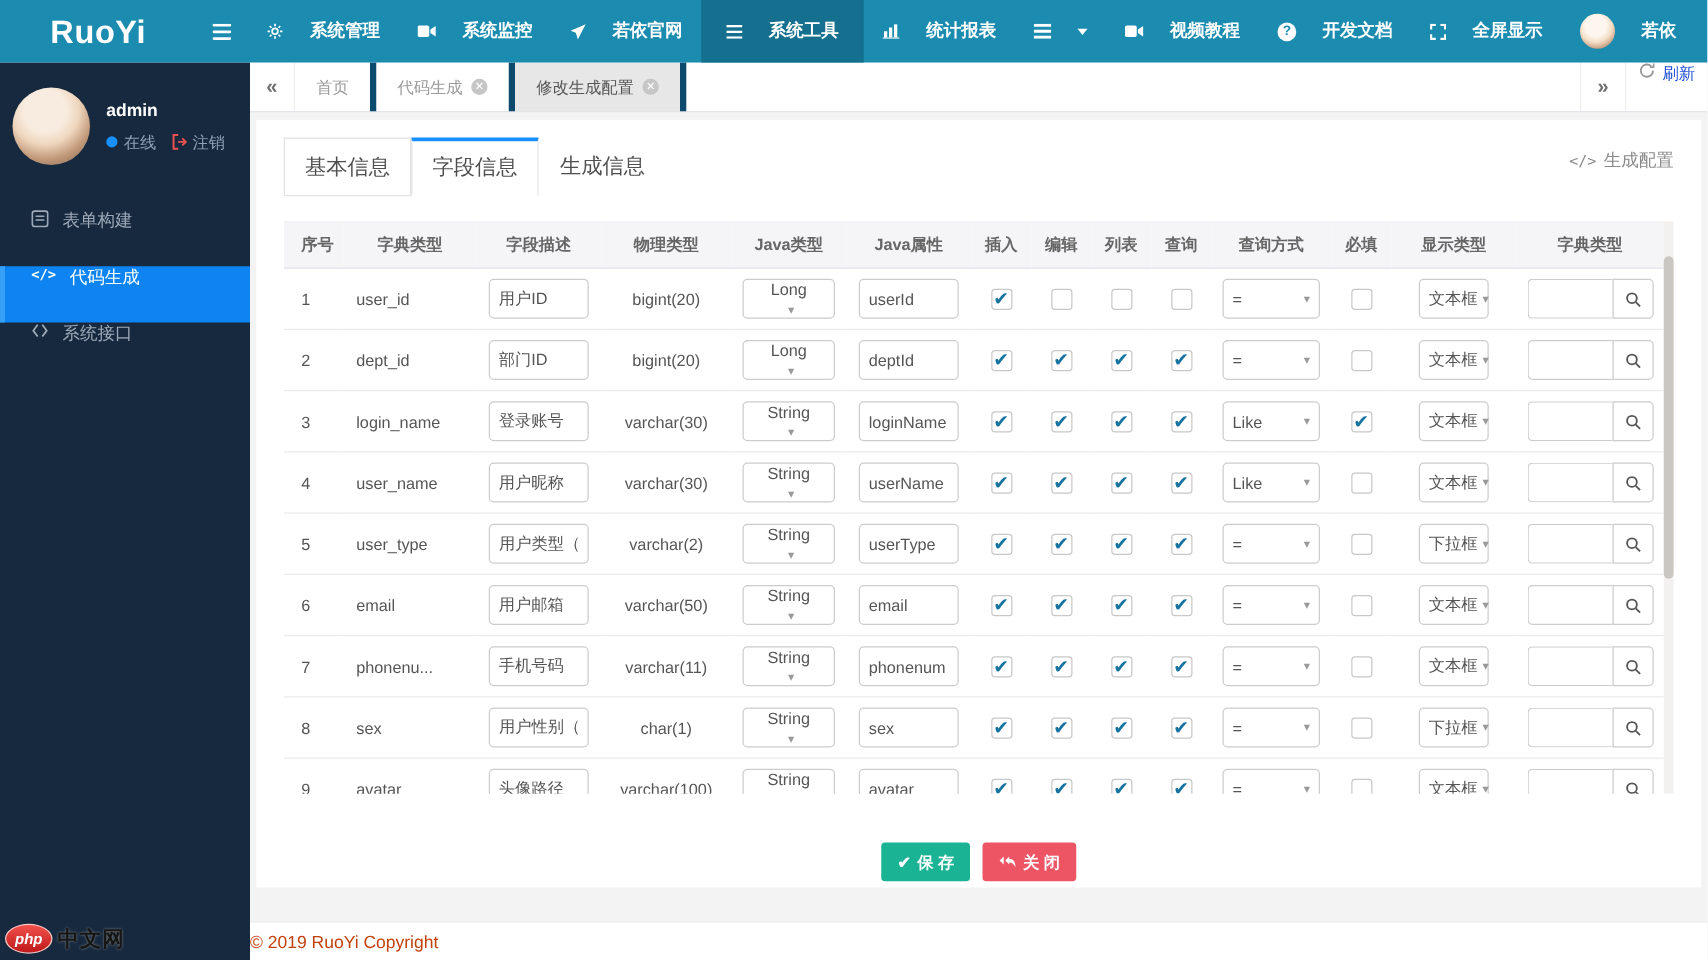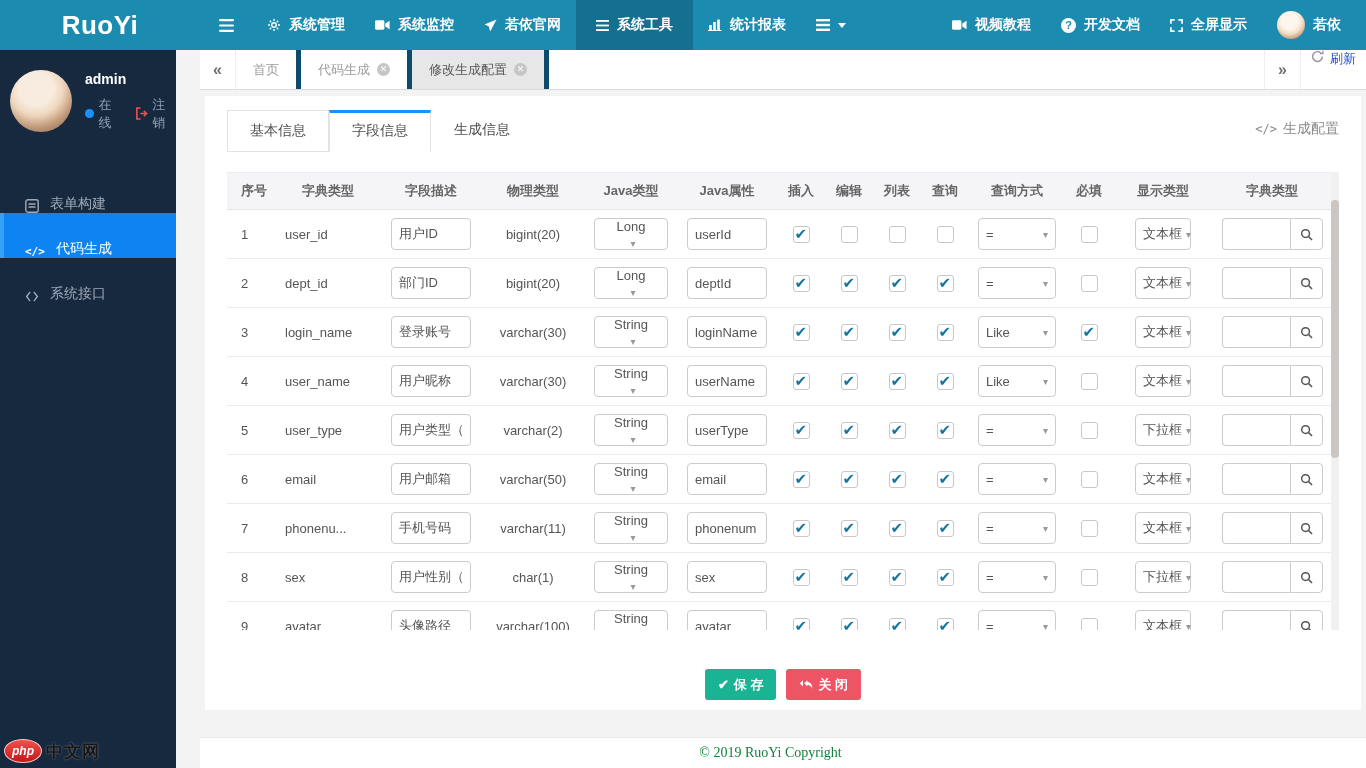--- a/index.html
+++ b/index.html
@@ -12,41 +12,41 @@
   #app { position: relative; width: 1366px; height: 768px; }
 
   
   .navbar { position: absolute; top: 0; left: 0; width: 100%; height: 50px;
             background: #1b8caf; display: flex; color: #fff; z-index: 10; }
   .brand { width: 200px; display: flex; align-items: center; justify-content: center;
            font-size: 26px; font-weight: bold; letter-spacing: .5px; }
   .nav-toggle { width: 52px; display: flex; align-items: center; justify-content: center; cursor: pointer; }
   .nav-left, .nav-right { display: flex; align-items: stretch; }
   .nav-right { margin-left: auto; padding-right: 10px; }
-  .nav-item { display: flex; align-items: center; gap: 8px; padding: 0 15px;
+  .nav-item { display: flex; align-items: center; gap: 21px; padding: 0 15px;
               font-size: 14px; font-weight: bold; cursor: pointer; white-space: nowrap; }
   .nav-item.active { background: #14708e; padding: 0 20px; }
   .icon { display: inline-flex; align-items: center; justify-content: center; }
   .caret-down { width: 0; height: 0; border: 4px solid transparent; border-top: 5px solid #fff; margin-top: 4px; }
   .q-circle { width: 15px; height: 15px; border-radius: 50%; background: #fff; color: #1b8caf;
               font-size: 11px; font-weight: bold; line-height: 15px; text-align: center; }
   .nav-avatar { width: 28px; height: 28px; border-radius: 50%;
         background: radial-gradient(circle at 45% 35%, #fdf6ee 0 35%, #f3ddc4 55%, #caa286 75%, #97705a 100%); }
 
   
-  .sidebar { position: absolute; top: 50px; left: 0; width: 176px; bottom: 0; background: #16293f; }
+  .sidebar { position: absolute; top: 50px; left: 0; width: 200px; bottom: 0; background: #16293f; }
   .user-panel { display: flex; align-items: center; gap: 13px; padding: 20px 0 16px 10px; }
   .user-avatar { width: 62px; height: 62px; border-radius: 50%; flex-shrink: 0;
         background: radial-gradient(circle at 42% 30%, #f8ece0 0 30%, #eed6bd 48%, #c39b7c 68%, #7c5a45 100%); }
   .user-name { color: #fff; font-weight: bold; font-size: 14px; margin-bottom: 9px; }
   .user-status { display: flex; align-items: center; gap: 5px; color: #8ea0b3; font-size: 13px; }
   .status-dot { width: 9px; height: 9px; border-radius: 50%; background: #1890ff; }
   .logout-link { display: inline-flex; align-items: center; gap: 4px; margin-left: 7px; cursor: pointer; }
   .menu { margin-top: 20px; }
-  .menu-item { height: 45px; display: flex; align-items: flex-end; gap: 11px; padding-left: 25px;
+  .menu-item { height: 45px; display: flex; align-items: flex-start; gap: 11px; padding-left: 25px;
                color: #9faab9; font-size: 14px; cursor: pointer; }
   .menu-item.active { background: #0d84f2; color: #fff; border-left: 4px solid #36a0f6; padding-left: 21px; }
   .code-glyph { font-family: "DejaVu Sans Mono", monospace; font-size: 11px; font-weight: bold; }
 
   
   .tabbar { position: absolute; left: 200px; top: 50px; right: 0; height: 40px; background: #fff;
             border-bottom: 1px solid #d8dce2; display: flex; align-items: stretch; }
   .tb-btn { width: 36px; display: flex; align-items: center; justify-content: center;
             color: #6f6f6f; font-size: 16px; font-weight: bold; cursor: pointer; }
   .tb-btn.left { border-right: 1px solid #efefef; }
@@ -58,21 +58,21 @@
                font-size: 9px; line-height: 13px; text-align: center; cursor: pointer; }
   .tb-spacer { flex: 1; }
   .tb-refresh { display: flex; align-items: flex-start; gap: 6px; padding: 0 10px; color: #1d4ed8;
                 font-size: 13px; border-left: 1px solid #efefef; cursor: pointer; }
 
   
   .content { position: absolute; left: 200px; top: 90px; right: 0; bottom: 0; background: #f3f3f4; }
   .panel { position: absolute; left: 5px; right: 5px; top: 6px; height: 614px; background: #fff; }
   .panel-head { display: flex; justify-content: space-between; align-items: center; margin: 14px 22px 0; }
   .ptabs { display: flex; }
-  .ptab { width: 102px; text-align: center; padding: 11px 0; font-size: 14px; color: #4f4f4f;
+  .ptab { width: 102px; text-align: center; padding: 11px 0; font-size: 17px; color: #4f4f4f;
           background: #fff; cursor: pointer; }
   .ptab.boxed { border: 1px solid #e2e2e2; }
   .ptab.active { border: 1px solid #e2e2e2; border-top: 3px solid #1890ff; border-bottom-color: #fff; padding-top: 9px; }
   .config-link { display: flex; align-items: center; gap: 6px; color: #8a8a8a; font-size: 14px;
                  cursor: pointer; align-self: flex-start; margin-top: 10px; }
   .config-link .code-glyph { color: #8a8a8a; font-size: 12px; font-weight: normal; }
 
   
   .tbl-wrap { position: relative; margin: 20px 22px 0; height: 458px; overflow: hidden; padding-right: 8px; }
   table { width: 100%; border-collapse: collapse; table-layout: fixed; }
@@ -104,22 +104,22 @@
   .vthumb { position: absolute; top: 28px; left: 0; width: 8px; height: 258px;
             border-radius: 4px; background: #cac7c3; }
 
   
   .btn-row { display: flex; justify-content: center; gap: 10px; margin-top: 39px; }
   .btn { height: 31px; display: inline-flex; align-items: center; gap: 5px; padding: 0 13px;
          border-radius: 3px; color: #fff; font-size: 13px; font-weight: bold; cursor: pointer; border: none; }
   .btn-save { background: #1ab394; }
   .btn-close { background: #ed5565; }
   .footer { position: absolute; left: 0; right: 0; bottom: 0; height: 31px; background: #fff;
-            border-top: 1px solid #e7eaec; display: flex; align-items: center; justify-content: center;
-            padding-right: 25px; color: #15803d; font-size: 14px; font-family: Liberation Serif, serif; }
+            border-top: 1px solid #e7eaec; display: flex; align-items: center; justify-content: flex-start;
+            padding-right: 25px; color: #c2410c; font-size: 14px; }
   .watermark { position: absolute; left: 4px; bottom: 5px; display: flex; align-items: flex-end;
                gap: 4px; z-index: 20; }
   .php-badge { width: 38px; height: 24px; border-radius: 50%; background: linear-gradient(#f1514b, #c0181b);
                border: 1px solid #f9c9c6; color: #fff; font-weight: bold; font-style: italic; font-size: 12px;
                display: flex; align-items: center; justify-content: center; }
   .wm-text { color: #151515; font-weight: bold; font-size: 17px; text-shadow: 0 0 2px #8a8a8a; letter-spacing: 1px; }
 </style>
 </head>
 <body>
 

